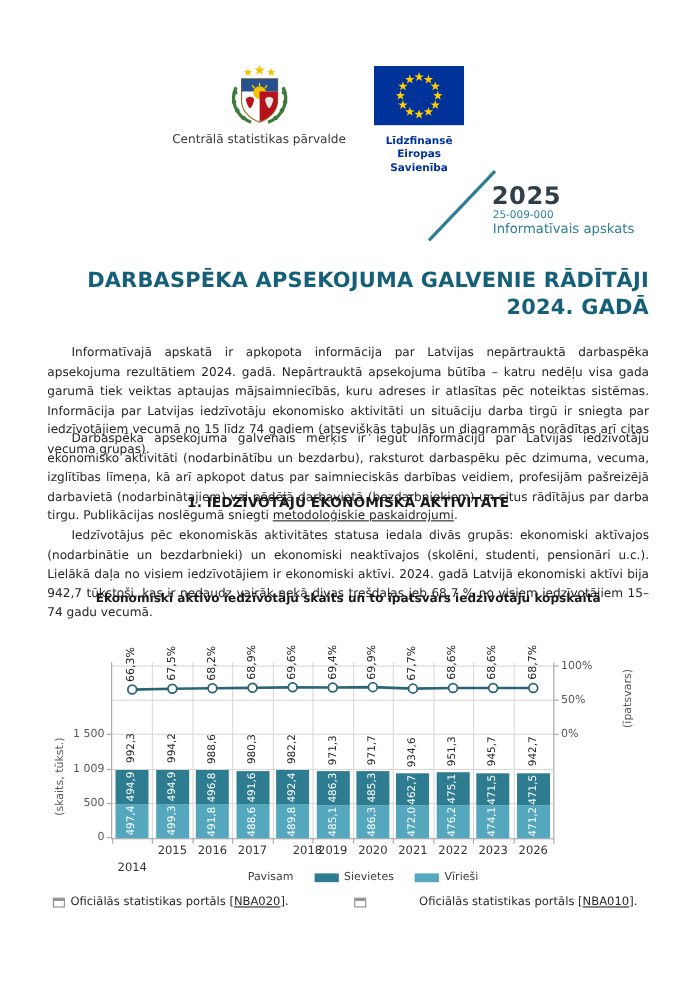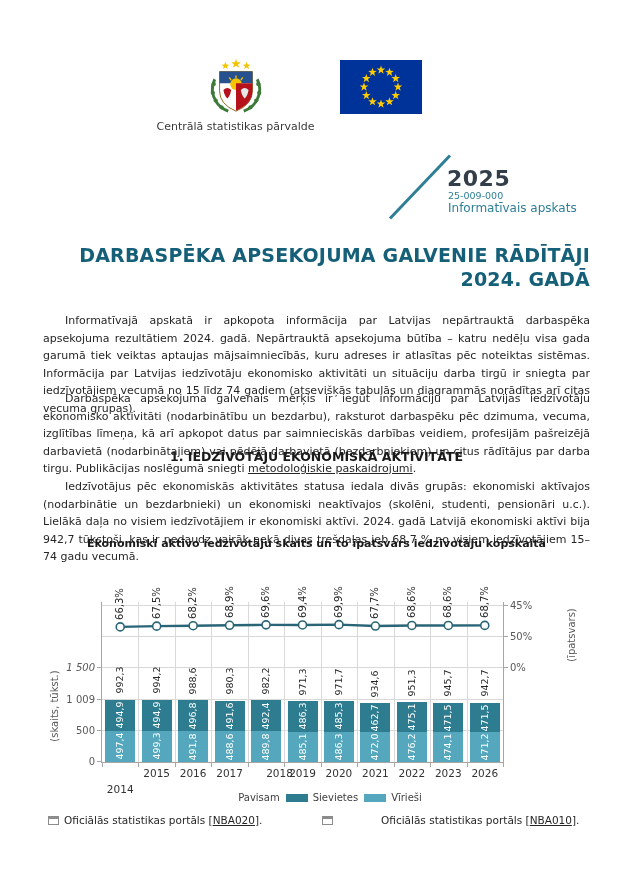--- a/index.html
+++ b/index.html
@@ -56,21 +56,21 @@
   #plot svg{position:absolute;left:0;top:0;overflow:visible;}
   #xlabels{position:absolute;left:102px;top:767px;width:401px;height:14px;}
   #xlabels div{position:absolute;width:37px;text-align:center;font-size:10.5px;color:#333333;}
   .y-title{position:absolute;font-size:10px;color:#595959;white-space:nowrap;
            transform:rotate(-90deg);transform-origin:center;width:110px;text-align:center;height:12px;line-height:12px;}
   #ytitle-left{left:0px;top:700px;}
   #ytitle-right{left:517px;top:629px;}
 
   
   #legend{position:absolute;left:43px;top:792px;width:547px;display:flex;justify-content:center;
-          align-items:center;gap:6px;font-size:10px;color:#404040;}
+          align-items:center;gap:19px;font-size:10px;color:#404040;}
   .legend-item{display:flex;align-items:center;gap:5px;white-space:nowrap;}
   .swatch{width:22px;height:8px;display:inline-block;}
   .swatch.pavisam{background:#ffffff;}
   .swatch.sievietes{background:#2E7C8F;}
   .swatch.virieshi{background:#54A7BC;}
   .line-marker{position:relative;width:30px;height:10px;display:inline-block;}
   .line-marker .lm-line{position:absolute;left:0;top:4px;width:30px;height:2px;background:#2A6577;}
   .line-marker .lm-dot{position:absolute;left:10px;top:0px;width:7px;height:7px;border:2px solid #2A6577;
                        border-radius:50%;background:#ffffff;}
 
@@ -133,20 +133,24 @@
       <use href="#eustar" x="58" y="27"></use>
       <use href="#eustar" x="55.7" y="35.5"></use>
       <use href="#eustar" x="49.5" y="41.7"></use>
       <use href="#eustar" x="41" y="44"></use>
       <use href="#eustar" x="32.5" y="41.7"></use>
       <use href="#eustar" x="26.3" y="35.5"></use>
       <use href="#eustar" x="24" y="27"></use>
       <use href="#eustar" x="26.3" y="18.5"></use>
       <use href="#eustar" x="32.5" y="12.3"></use>
     </svg>
+    <div class="eu-label">
+      <div>Līdzfinansē</div>
+      <div>Eiropas Savienība</div>
+    </div>
   </div>
 
   <div class="accent-line"></div>
   <div class="issue-year">2025</div>
   <div class="issue-code">25-009-000</div>
   <div class="issue-subtitle">Informatīvais apskats</div>
 
   <div class="doc-title">DARBASPĒKA APSEKOJUMA GALVENIE RĀDĪTĀJI 2024. GADĀ</div>
 
   <p class="para" id="para1">Informatīvajā apskatā ir apkopota informācija par Latvijas nepārtrauktā darbaspēka apsekojuma rezultātiem 2024. gadā. Nepārtrauktā apsekojuma būtība – katru nedēļu visa gada garumā tiek veiktas aptaujas mājsaimniecībās, kuru adreses ir atlasītas pēc noteiktas sistēmas. Informācija par Latvijas iedzīvotāju ekonomisko aktivitāti un situāciju darba tirgū ir sniegta par iedzīvotājiem vecumā no 15 līdz 74 gadiem (atsevišķās tabulās un diagrammās norādītas arī citas vecuma grupas).</p>
@@ -187,25 +191,25 @@
       <div class="tick-b" style="left: 72.9091px;"></div>
       <div class="tick-b" style="left: 109.364px;"></div>
       <div class="tick-b" style="left: 145.818px;"></div>
       <div class="tick-b" style="left: 182.273px;"></div>
       <div class="tick-b" style="left: 218.727px;"></div>
       <div class="tick-b" style="left: 255.182px;"></div>
       <div class="tick-b" style="left: 291.636px;"></div>
       <div class="tick-b" style="left: 328.091px;"></div>
       <div class="tick-b" style="left: 364.545px;"></div>
       <div class="tick-b" style="left: 401px;"></div>
-      <div class="tick-label-left" style="left: -49px; top: 60px; font-style: italic;">1 500</div>
+      <div class="tick-label-left" style="left: -49px; top: 60px;">1 500</div>
       <div class="tick-label-left" style="left: -49px; top: 92px;">1 009</div>
       <div class="tick-label-left" style="left: -49px; top: 123px;">500</div>
       <div class="tick-label-left" style="left: -49px; top: 154px;">0</div>
-      <div class="tick-label-right" style="left: 408px; top: -2px;">45%</div>
+      <div class="tick-label-right" style="left: 408px; top: -2px;">100%</div>
       <div class="tick-label-right" style="left: 408px; top: 29px;">50%</div>
       <div class="tick-label-right" style="left: 408px; top: 60px;">0%</div>
       <div class="bar light" style="left: 3.22727px; bottom: 0px; width: 30px; height: 31.1704px;"></div>
       <div class="bar dark" style="left: 3.22727px; bottom: 31.1704px; width: 30px; height: 31.0137px;"></div>
       <div class="rot seg-label" style="left: -41.7727px; top: 138.415px;">497,4</div>
       <div class="rot seg-label" style="left: -41.7727px; top: 107.323px;">494,9</div>
       <div class="rot total-label" style="left: -41.7727px; top: 72.3159px;">992,3</div>
       <div class="rot pct-label" style="left: -41.7727px; top: -4.106px;">66,3%</div>
       <div class="bar light" style="left: 39.6818px; bottom: 0px; width: 30px; height: 31.2895px;"></div>
       <div class="bar dark" style="left: 39.6818px; bottom: 31.2895px; width: 30px; height: 31.0137px;"></div>

